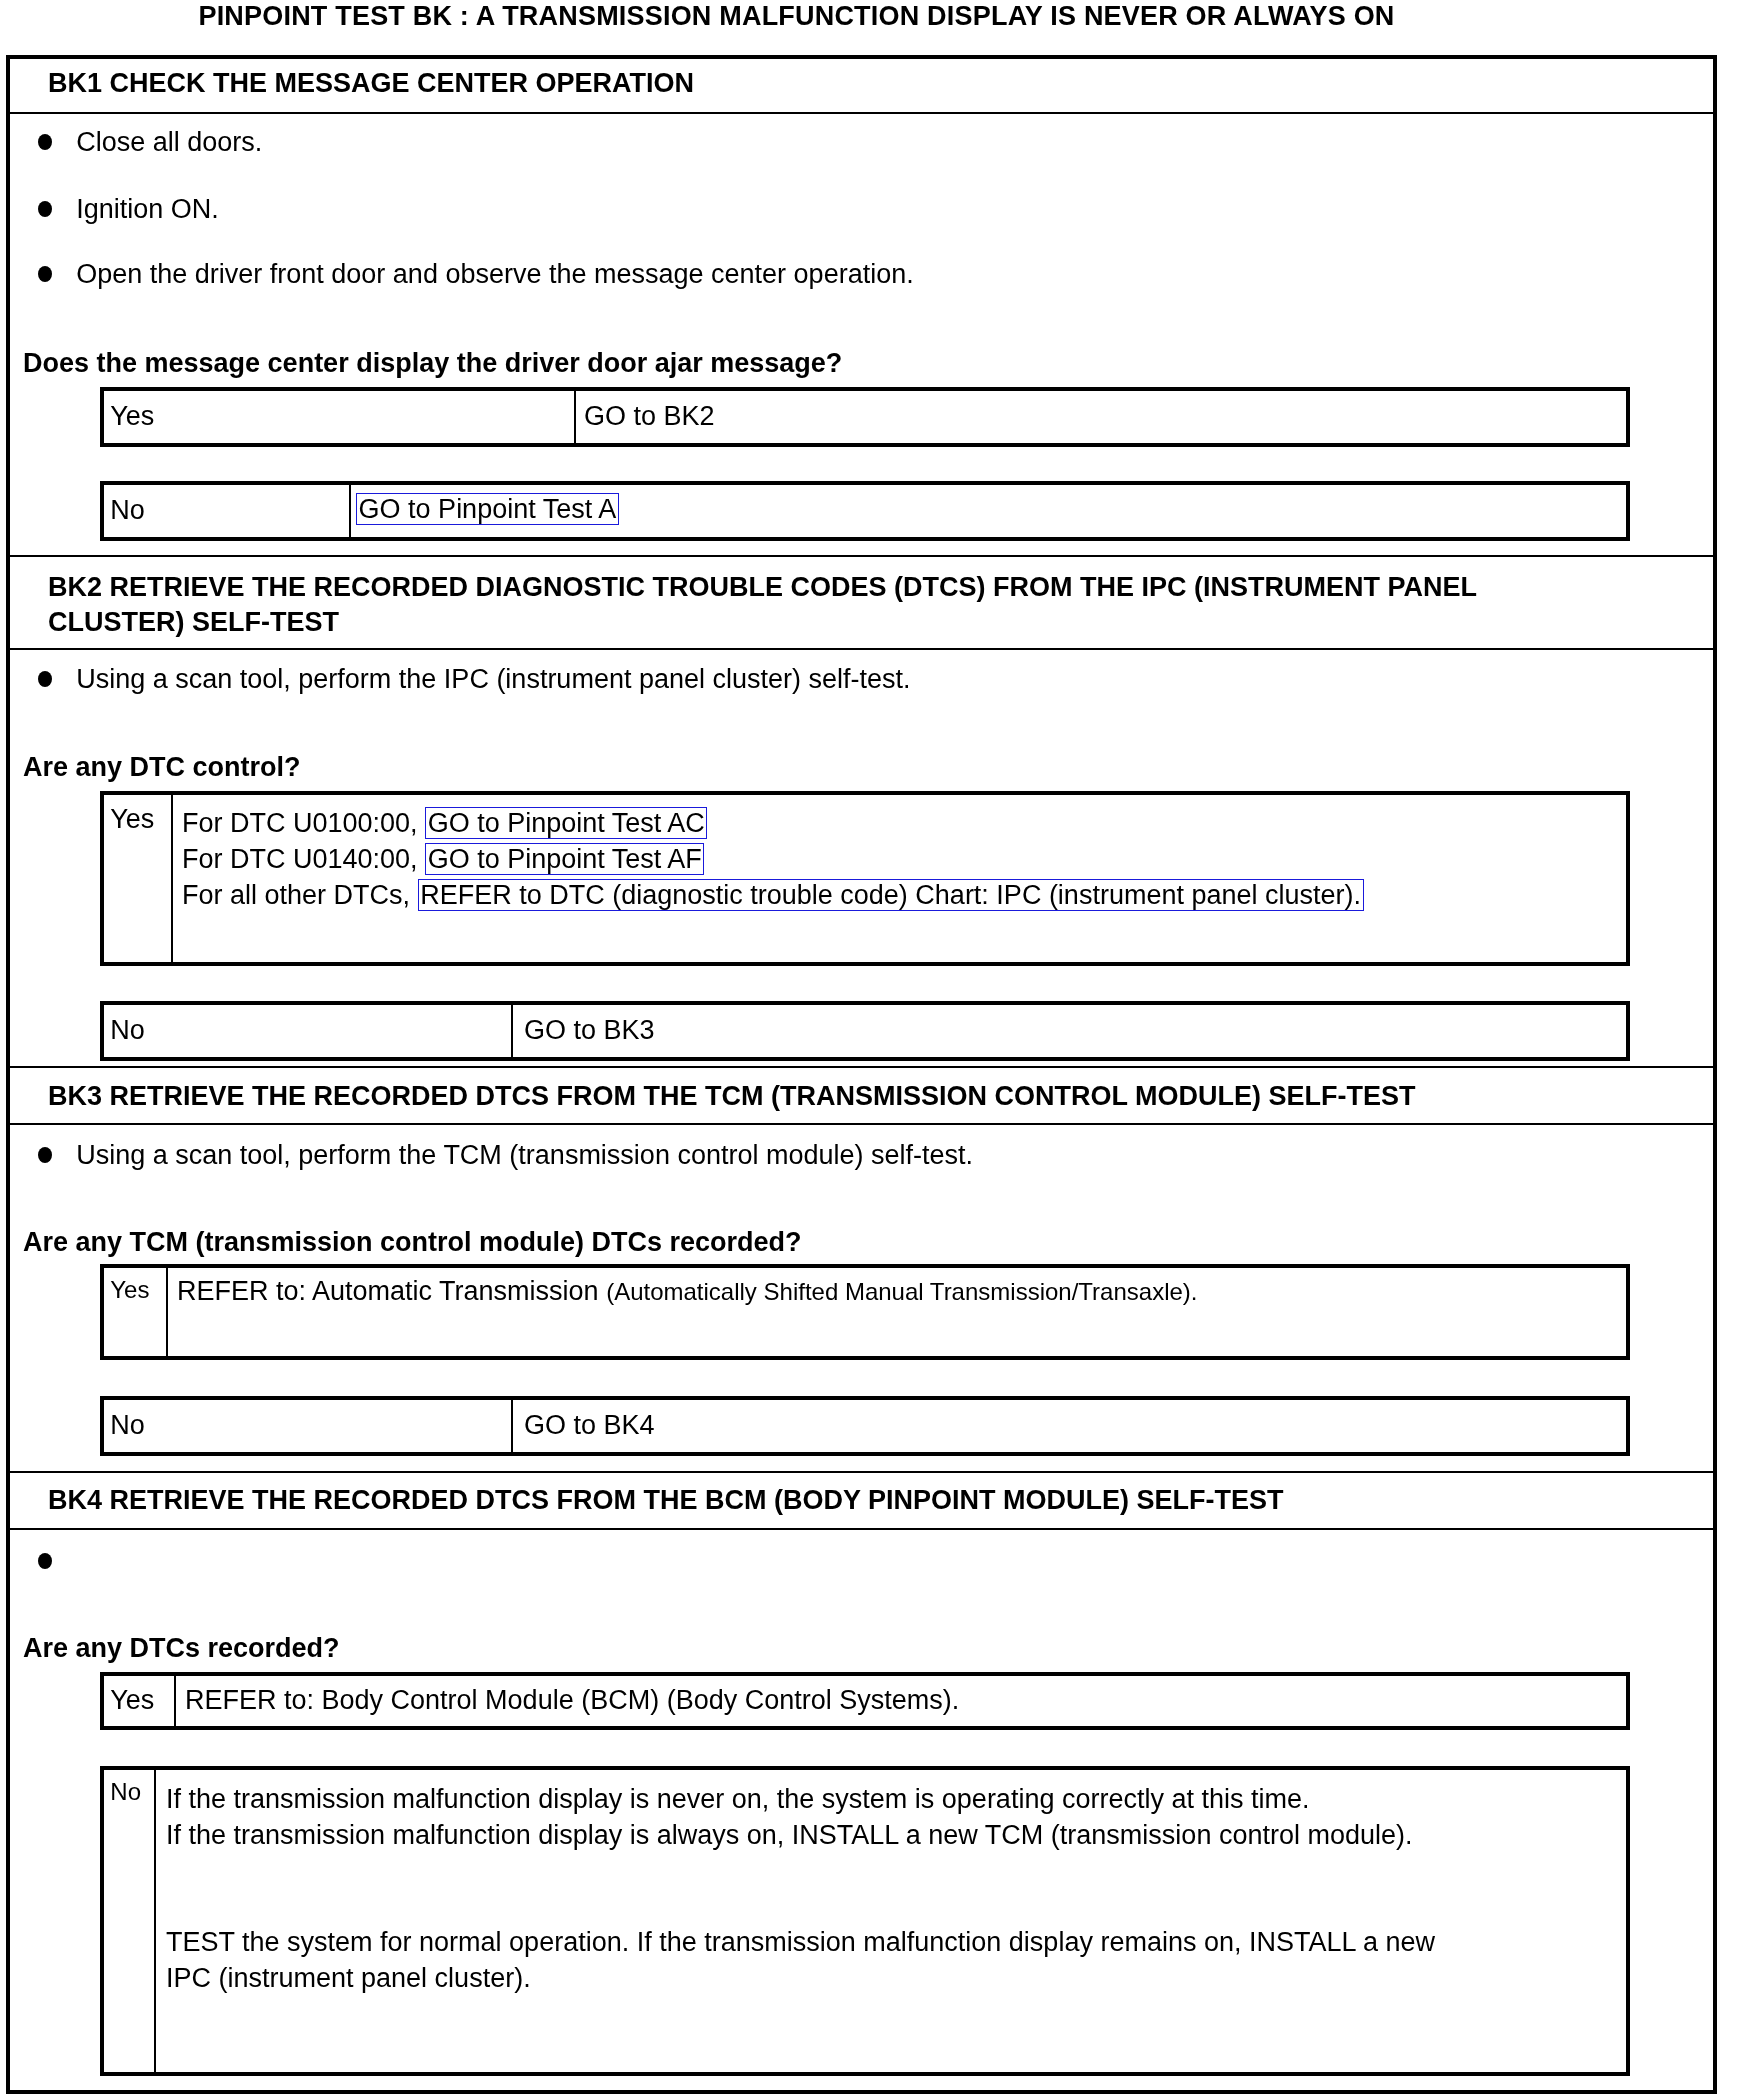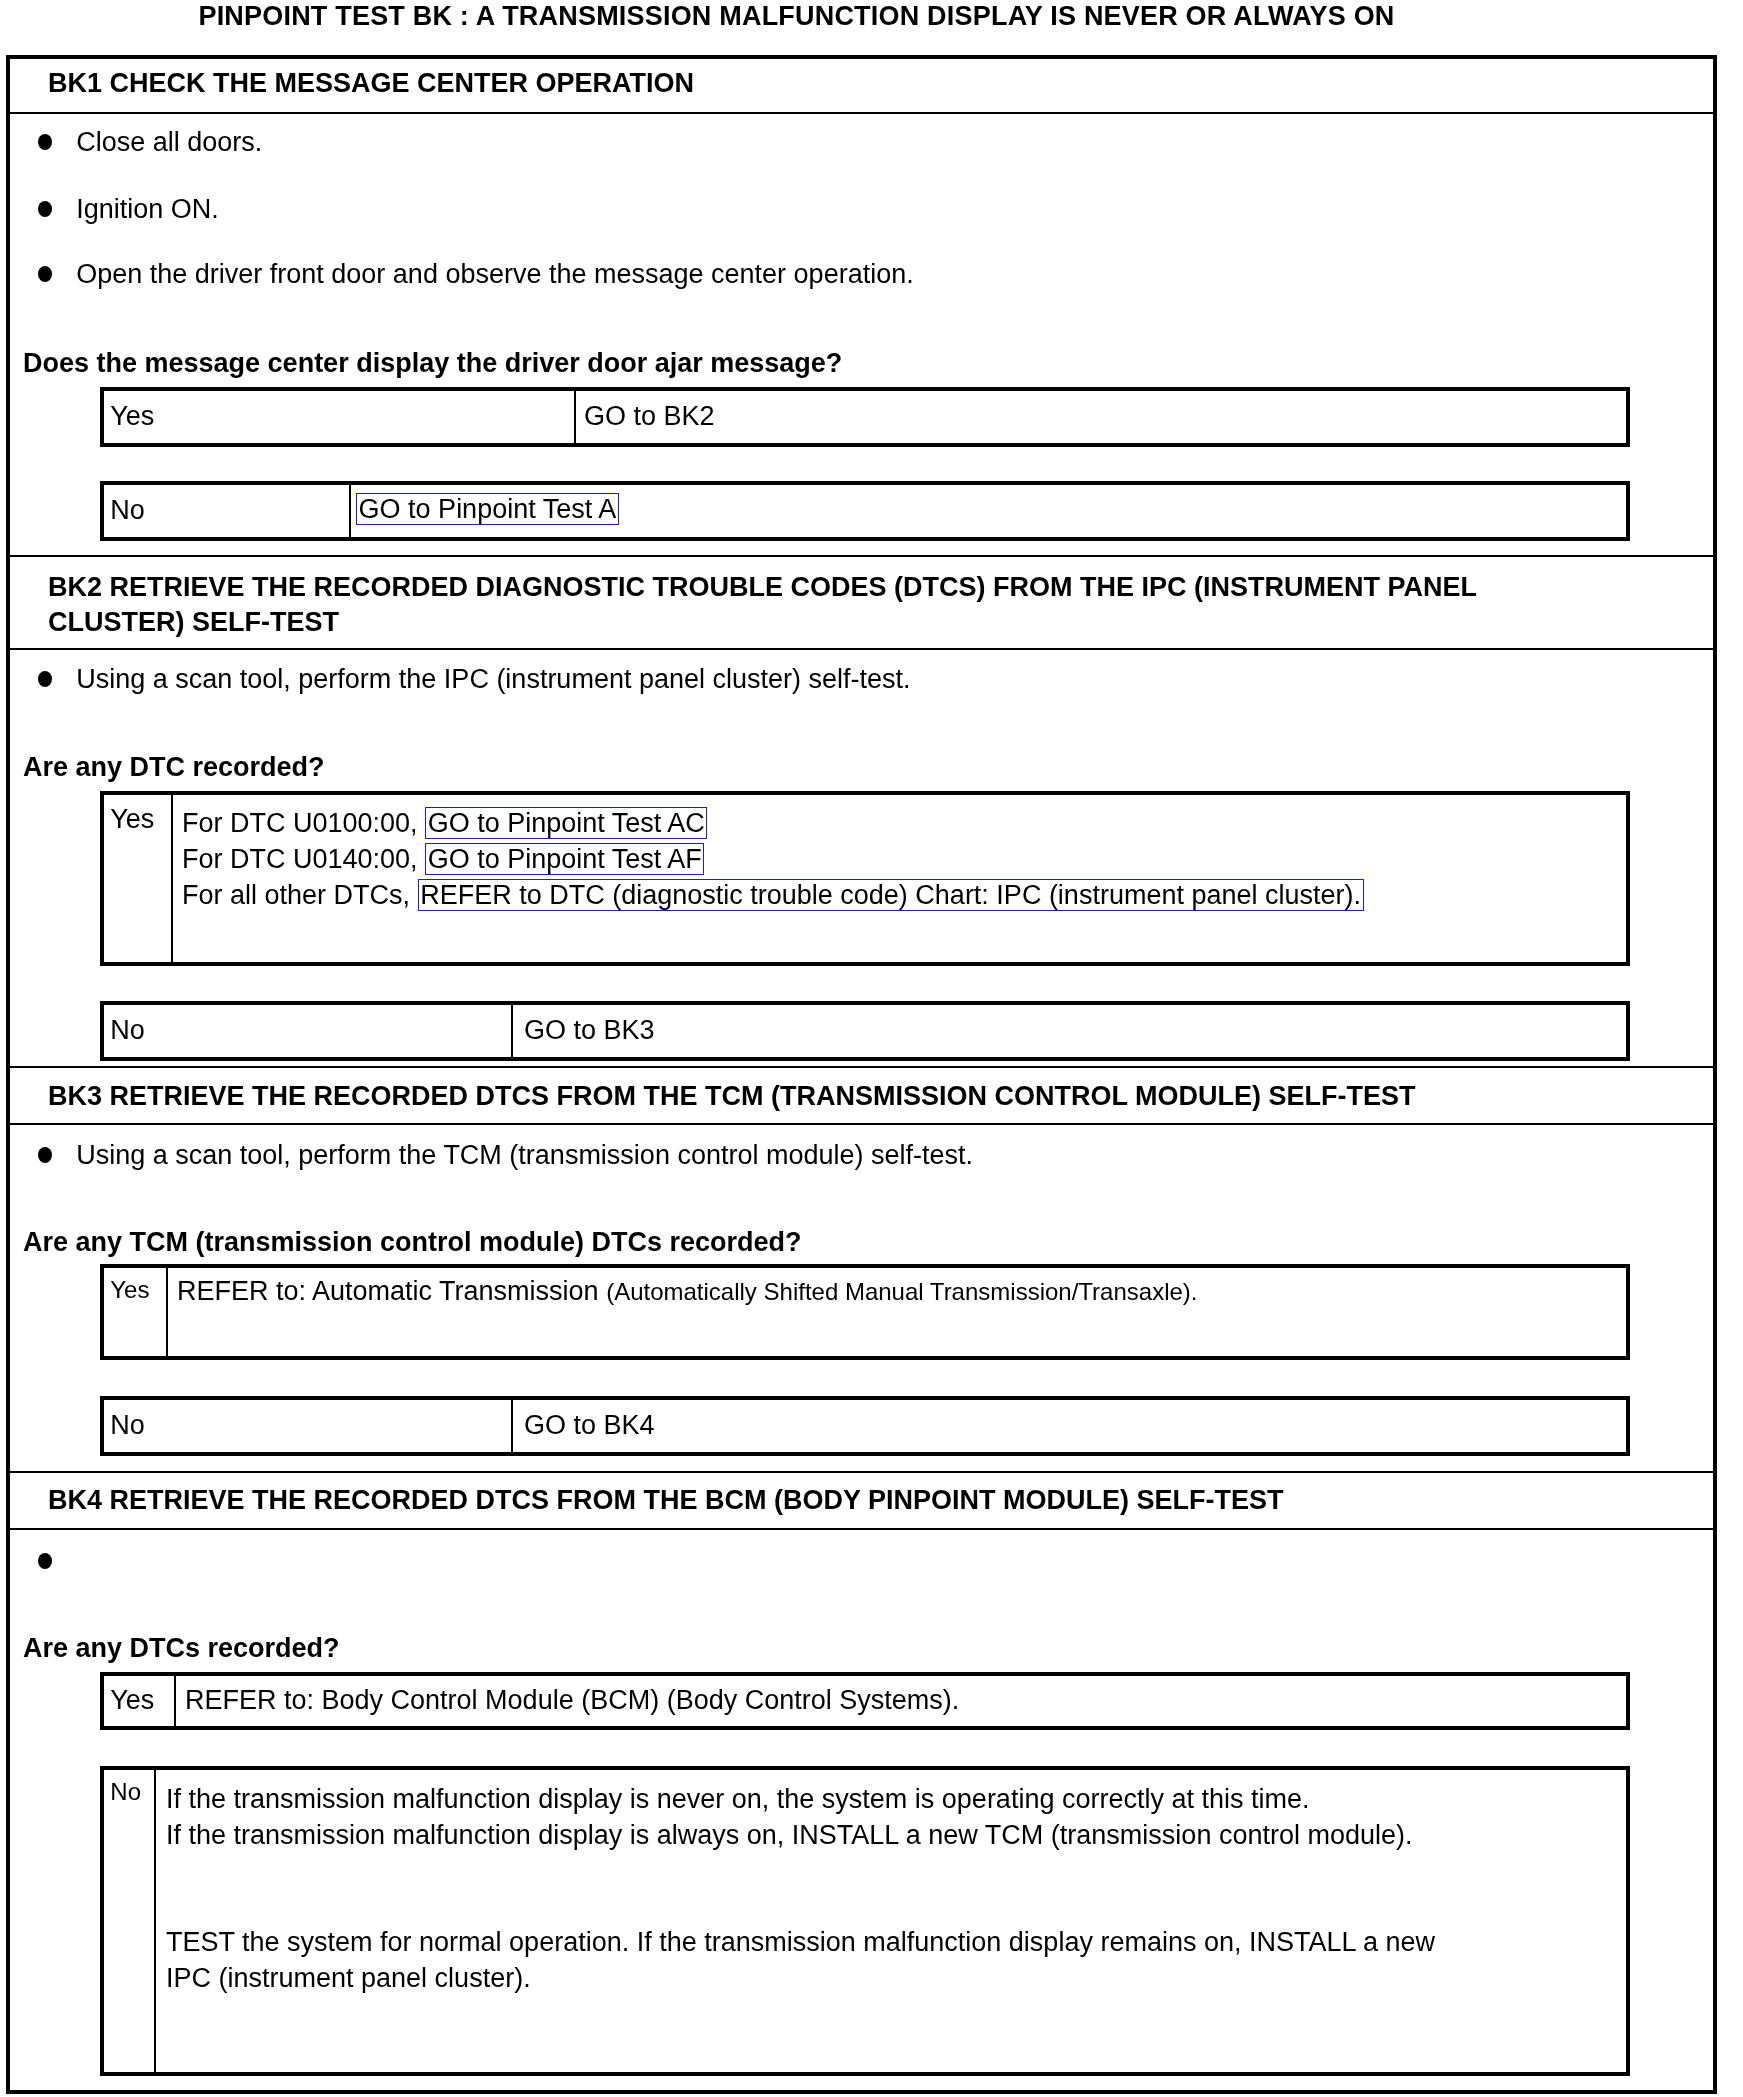--- a/index.html
+++ b/index.html
@@ -49,21 +49,21 @@
 </div>
 
 <div class="abs hline" style="top:555px;"></div>
 <div class="abs sechead" style="top:570px;">
   <div>BK2 RETRIEVE THE RECORDED DIAGNOSTIC TROUBLE CODES (DTCS) FROM THE IPC (INSTRUMENT PANEL</div>
   <div>CLUSTER) SELF-TEST</div>
 </div>
 <div class="abs hline" style="top:648px;"></div>
 
 <div class="abs bullet" style="top:663px;"><span class="dot"></span><span>Using a scan tool, perform the IPC (instrument panel cluster) self-test.</span></div>
-<div class="abs question" style="top:728px;">Are any DTC recorded?</div>
+<div class="abs question" style="top:728px;">Are any DTC control?</div>
 
 <div class="abs box" style="top:791px; height:175px;">
   <span class="lab" style="top:8px; line-height:32px;">Yes</span>
   <span class="div" style="left:67px;"></span>
   <div class="txt" style="left:78px; top:9.5px; line-height:36px;">
     <div><span>For DTC U0100:00, </span><span class="link" style="border-color: rgb(26, 26, 219);">GO to Pinpoint Test AC</span></div>
     <div><span>For DTC U0140:00, </span><span class="link" style="border-color: rgb(26, 26, 219);">GO to Pinpoint Test AF</span></div>
     <div><span>For all other DTCs, </span><span class="link" style="border-color: rgb(26, 26, 219);">REFER to DTC (diagnostic trouble code) Chart: IPC (instrument panel cluster).</span></div>
   </div>
 </div>

